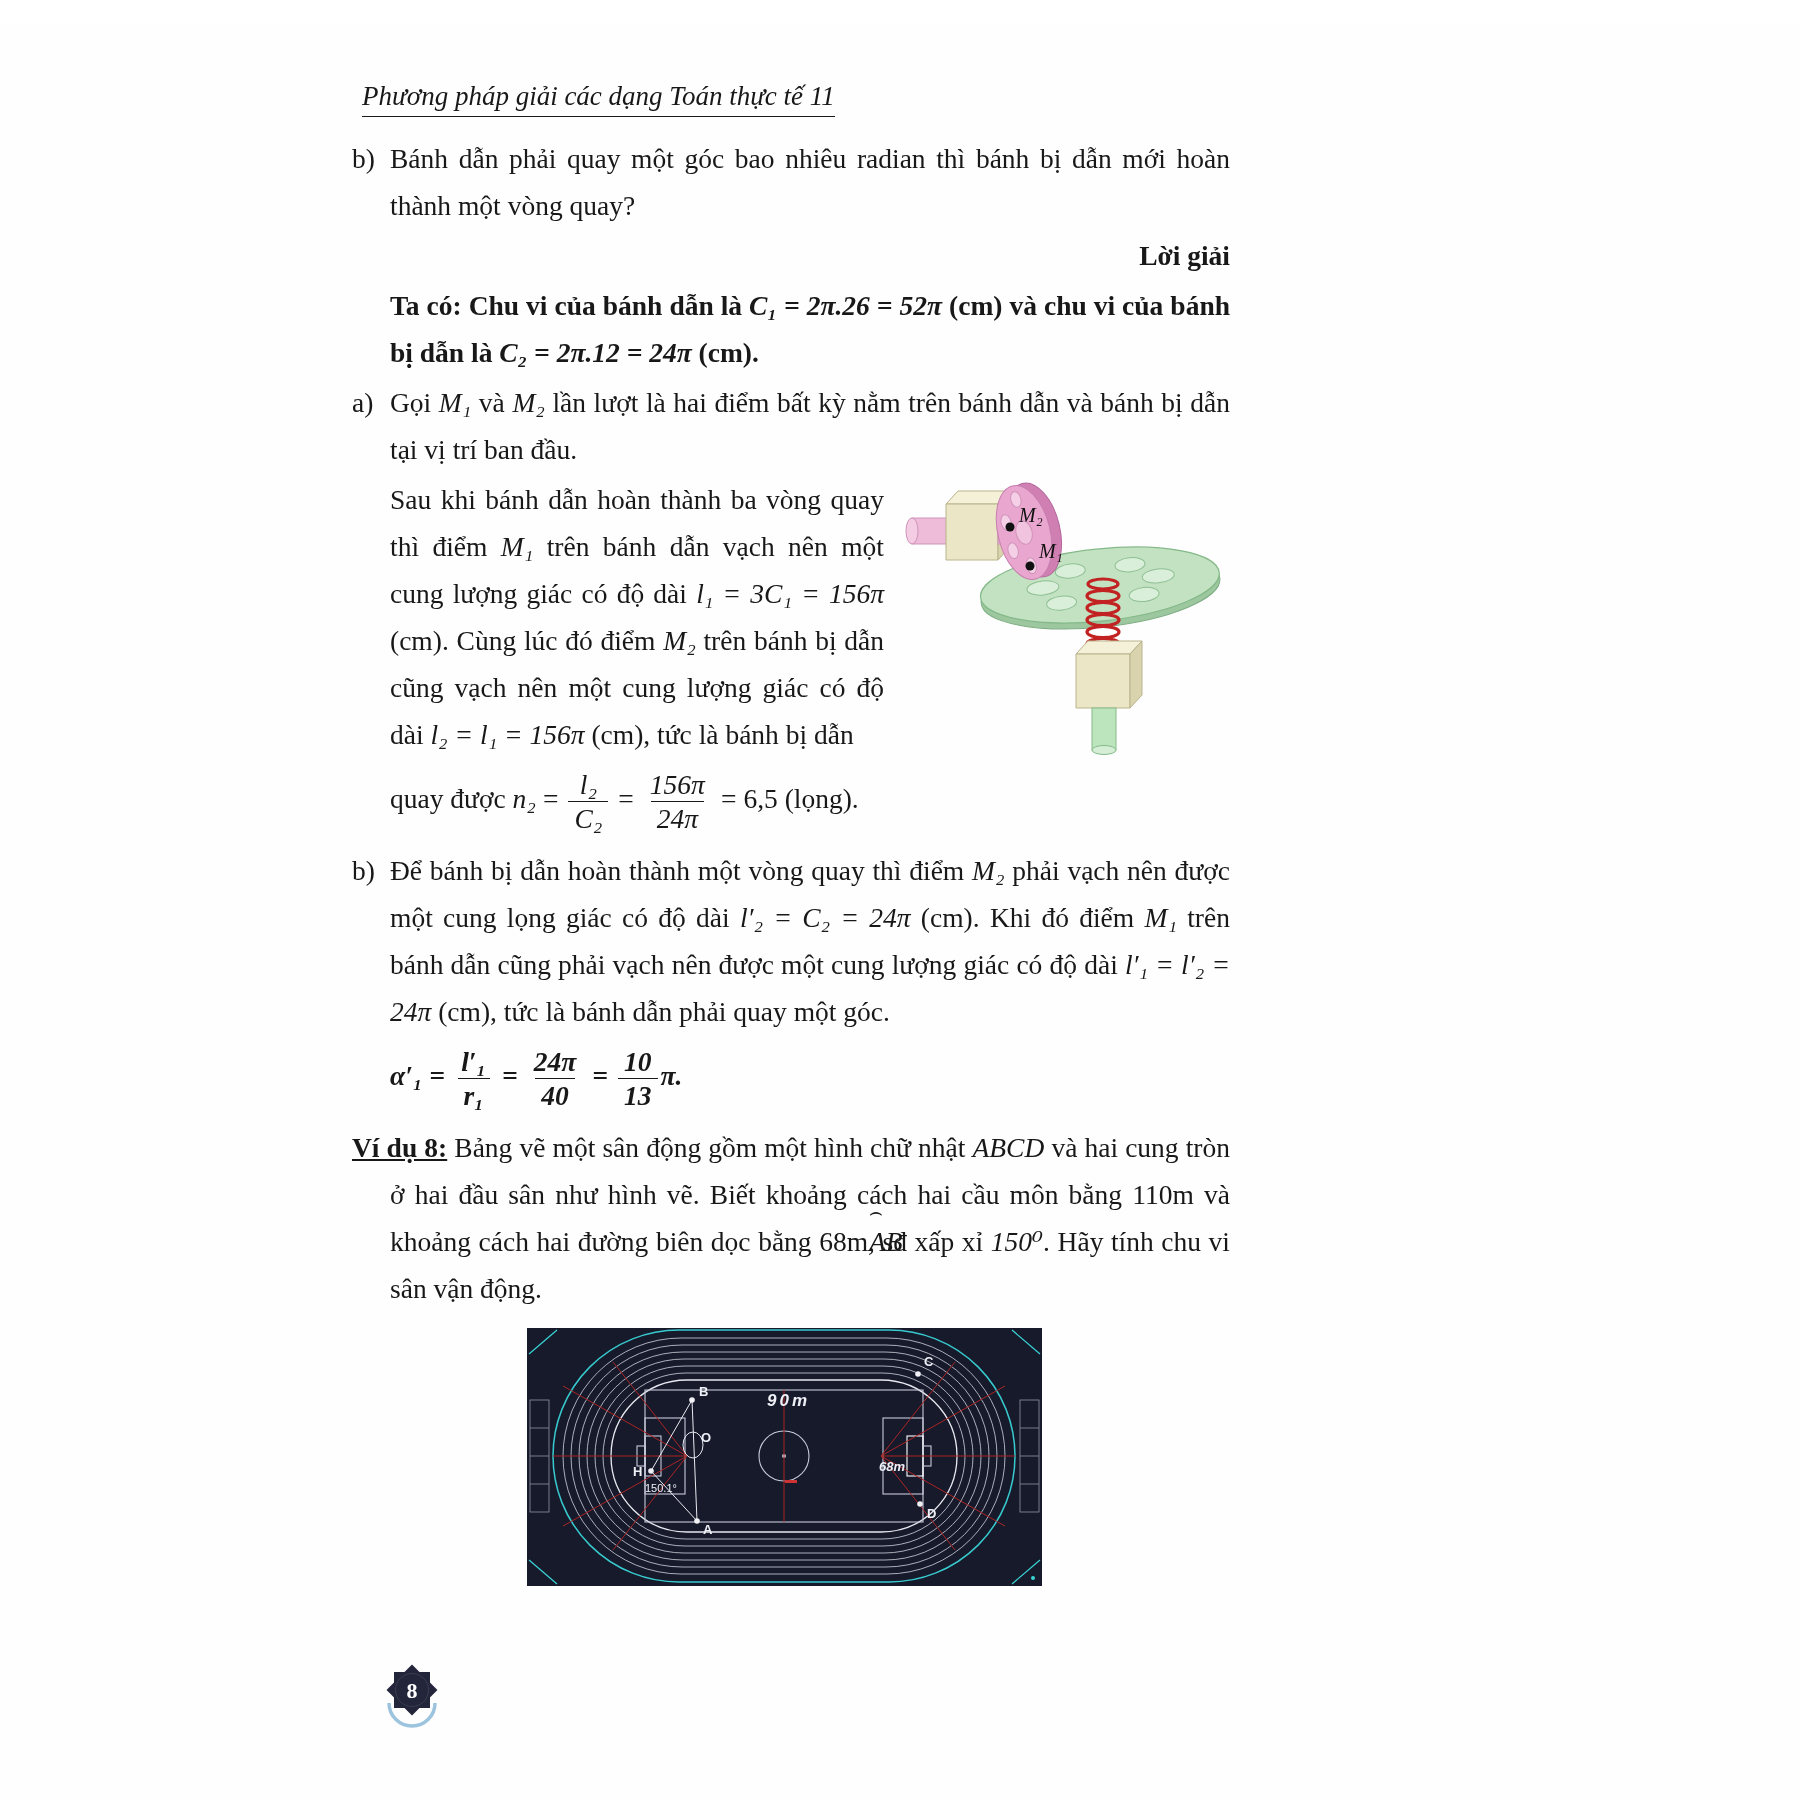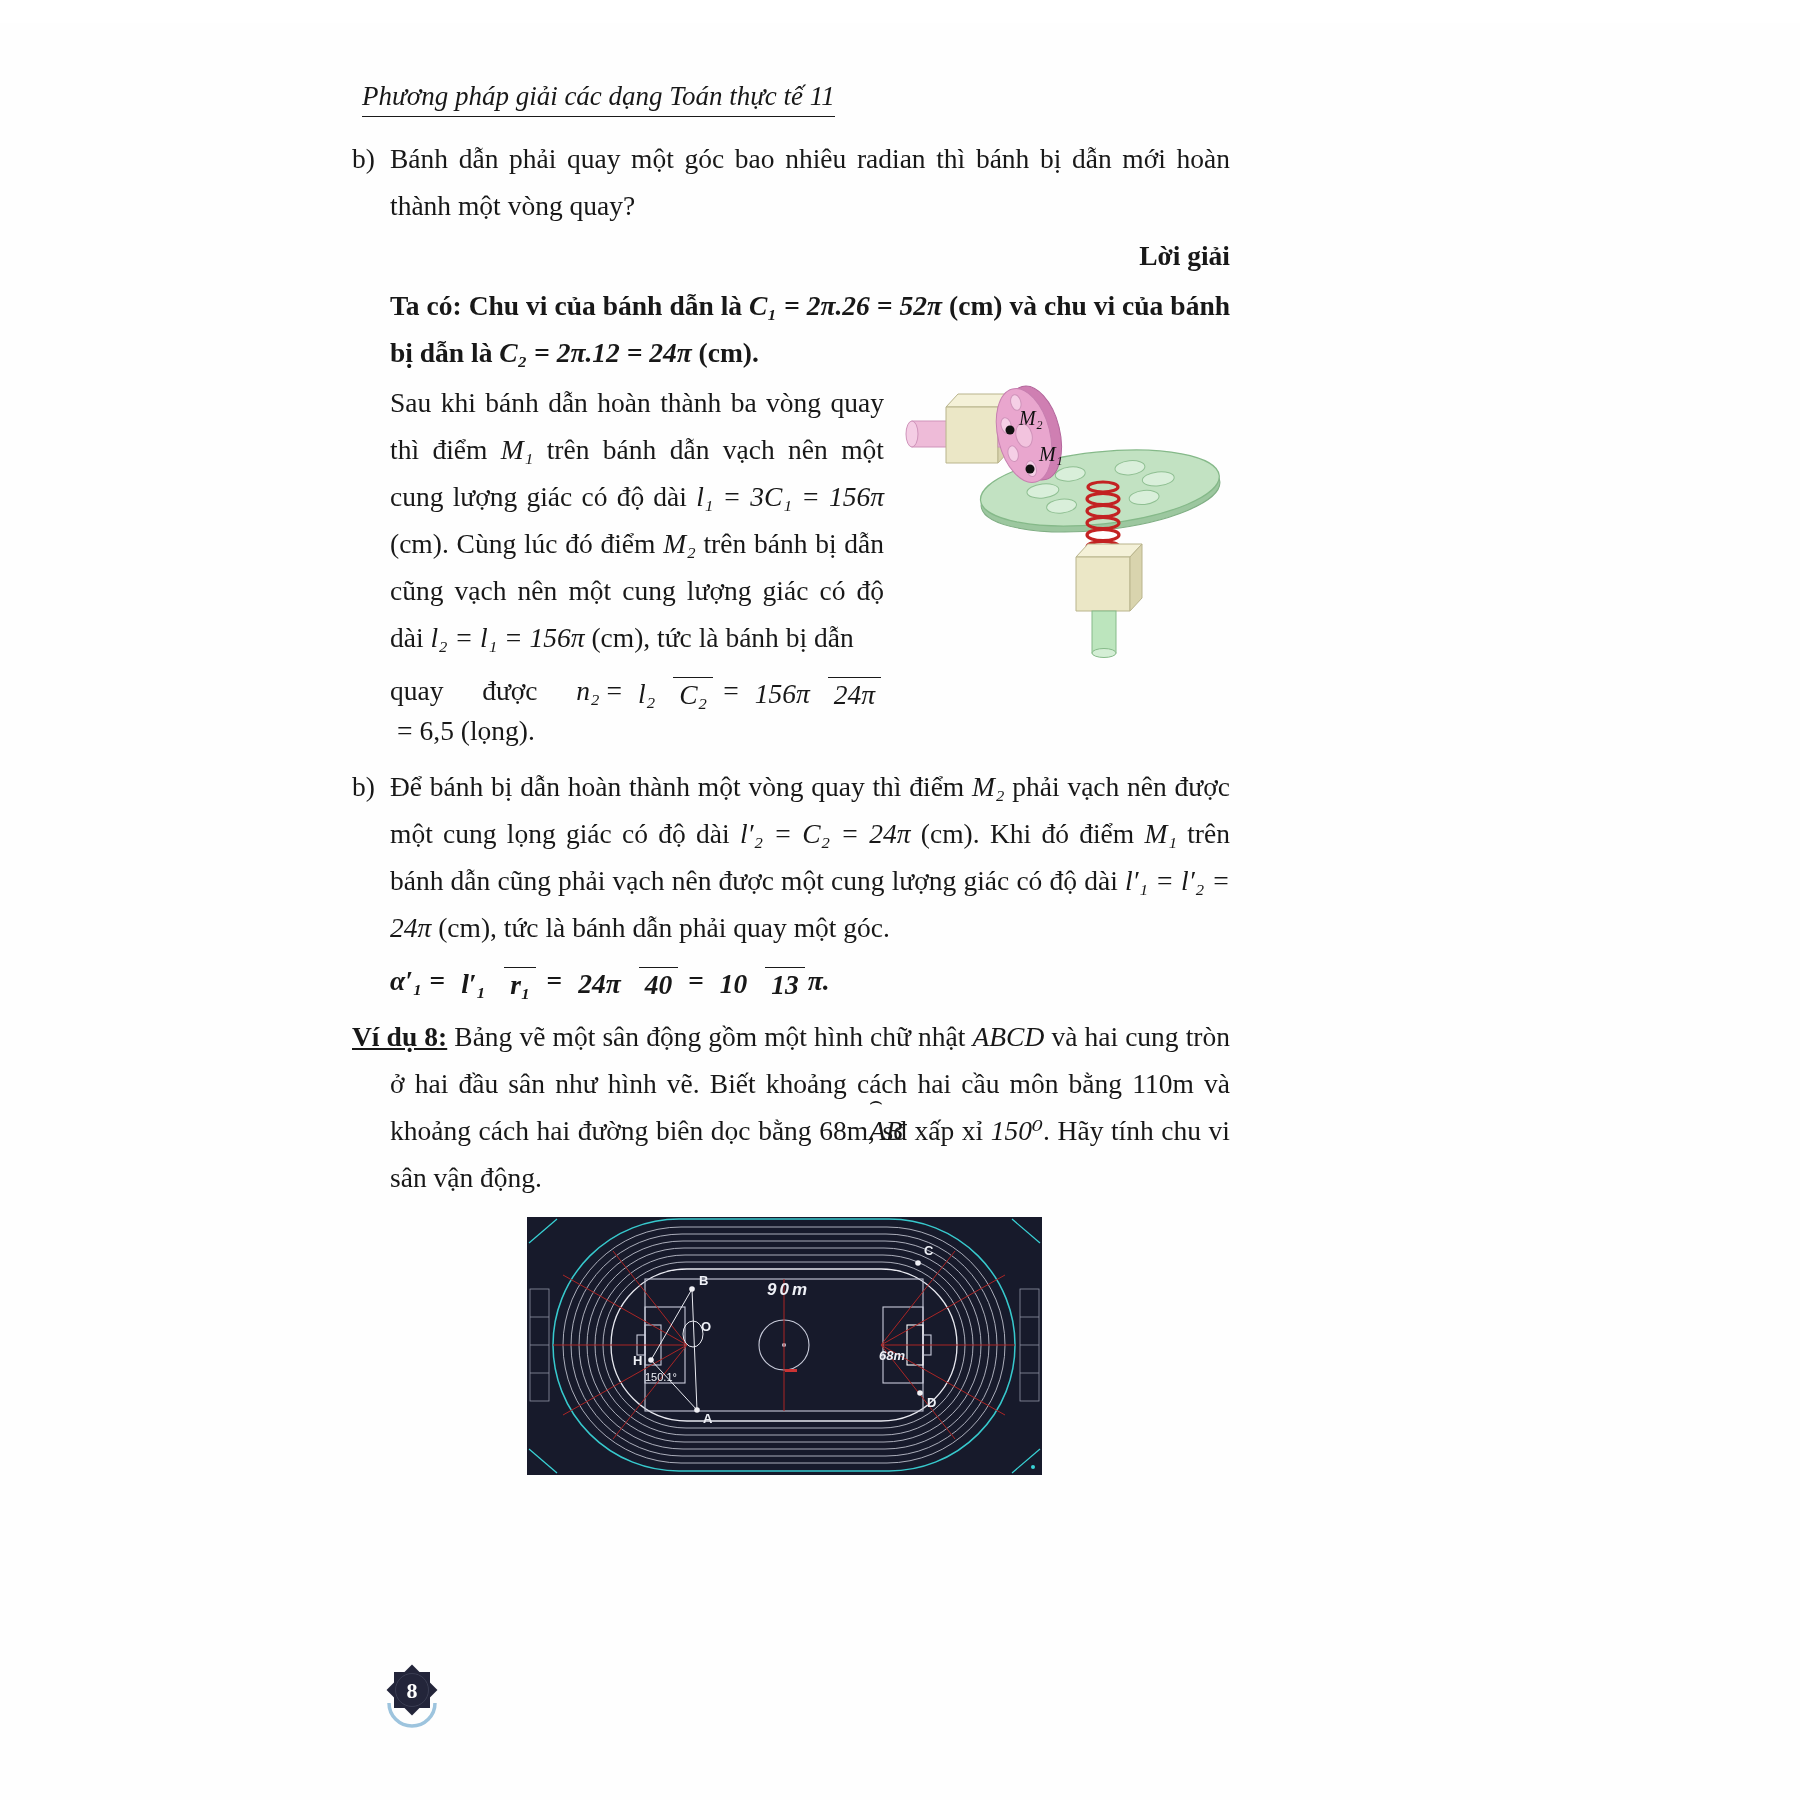--- a/index.html
+++ b/index.html
@@ -28,22 +28,22 @@
   .ind{padding-left:38px;font-weight:bold;}
   .sol-heading{text-align:right;font-weight:bold;margin:2px 0 3px 0;}
 
   .figwrap{padding-left:38px;}
   .gearfig{float:right;width:330px;height:292px;margin:2px 0 6px 16px;}
   .clear{clear:both;}
 
   .formula{margin:10px 0 12px 0;line-height:40px;}
   .formula .eq{padding:0 7px;}
   .frac{
-    display:inline-flex;flex-direction:row;align-items:center;
-    vertical-align:middle;line-height:33px;font-style:italic;margin:0 3px;gap:12px;
+    display:inline-flex;flex-direction:column;align-items:center;
+    vertical-align:middle;line-height:33px;font-style:italic;margin:0 3px;
   }
   .frac .num,.frac .den{padding:0 6px;}
   .frac .den{border-top:1.9px solid #1a1a1a;}
 
   .vd-label{font-weight:bold;text-decoration:underline;}
   .arcwrap{position:relative;display:inline-block;}
   .arctop{
     position:absolute;top:-16px;left:50%;transform:translateX(-50%);
     font-size:21px;font-style:normal;line-height:20px;
   }
@@ -62,20 +62,21 @@
   </div>
 
   <div class="content">
 
     <p class="hang"><span class="plabel">b)</span><span>Bánh dẫn phải quay một góc bao nhiêu radian thì bánh bị dẫn mới hoàn thành một vòng quay?</span></p>
 
     <div class="sol-heading">Lời giải</div>
 
     <p class="ind"><span>Ta có: Chu vi của bánh dẫn là </span><span class="math">C₁ = 2π.26 = 52π</span><span> (cm) và chu vi của bánh bị dẫn là </span><span class="math">C₂ = 2π.12 = 24π</span><span> (cm).</span></p>
 
+    <p class="hang"><span class="plabel">a)</span><span>Gọi </span><span class="math">M₁</span><span> và </span><span class="math">M₂</span><span> lần lượt là hai điểm bất kỳ nằm trên bánh dẫn và bánh bị dẫn tại vị trí ban đầu.</span></p>
 
     <div class="figwrap">
 
       <div class="gearfig">
         <svg width="330" height="292" viewBox="0 0 330 292" xmlns="http://www.w3.org/2000/svg">
 
           <g transform="rotate(-6 200 108)">
             <ellipse cx="200" cy="113" rx="120" ry="36" fill="#9cc79f" stroke="#7fae83" stroke-width="1"></ellipse>
             <ellipse cx="200" cy="107" rx="120" ry="36" fill="#c2e2c2" stroke="#85b989" stroke-width="1.2"></ellipse>
             <ellipse cx="143" cy="104" rx="16" ry="7" fill="#d9efda" stroke="#8fbf92"></ellipse>

